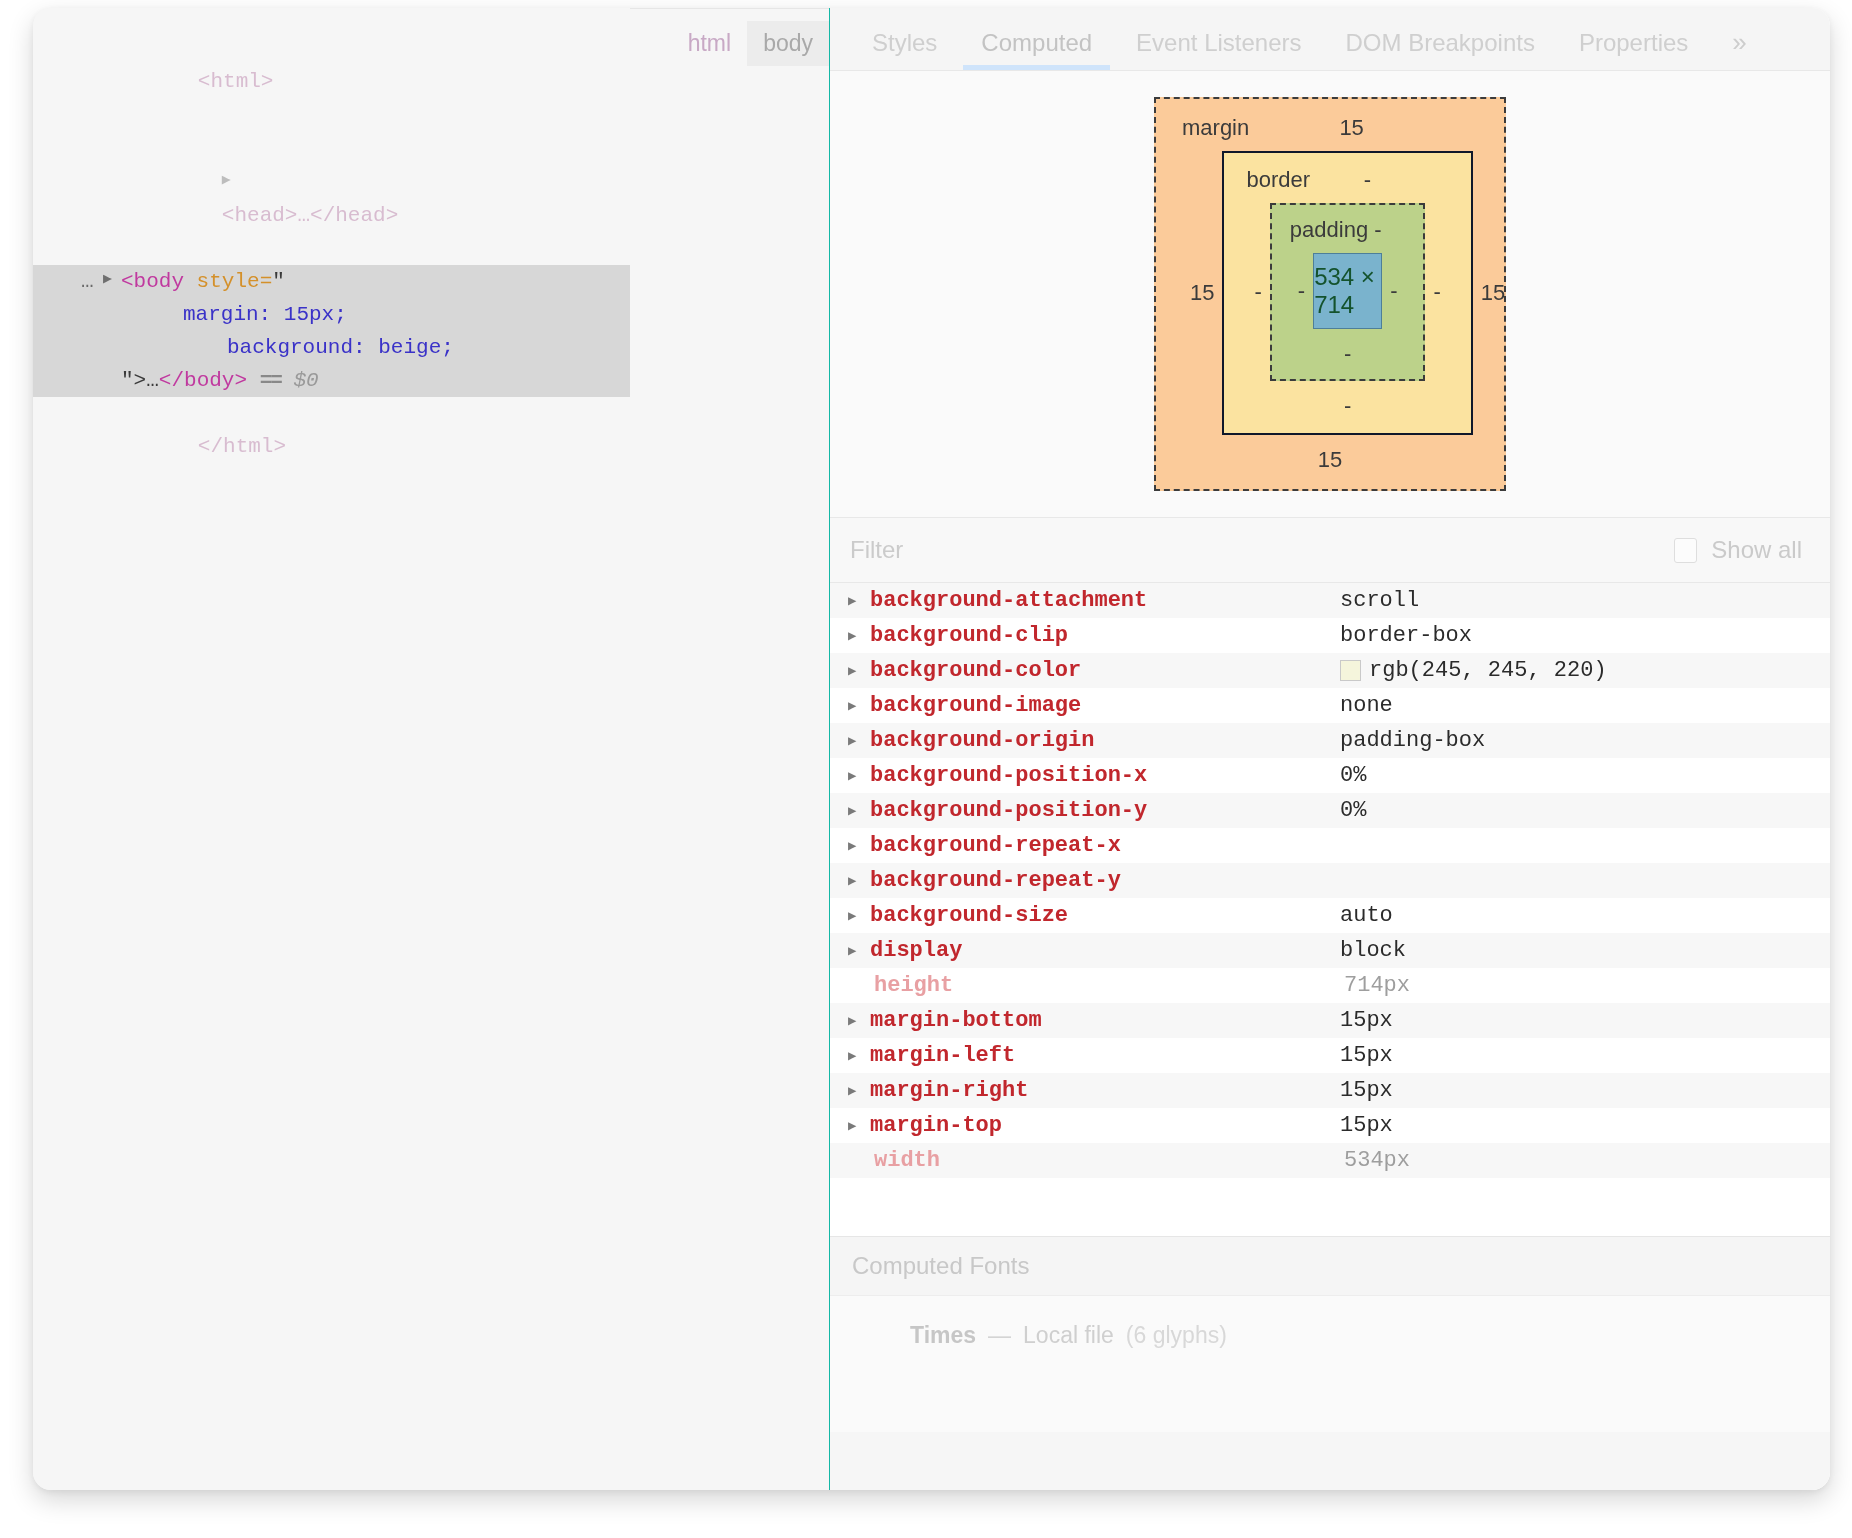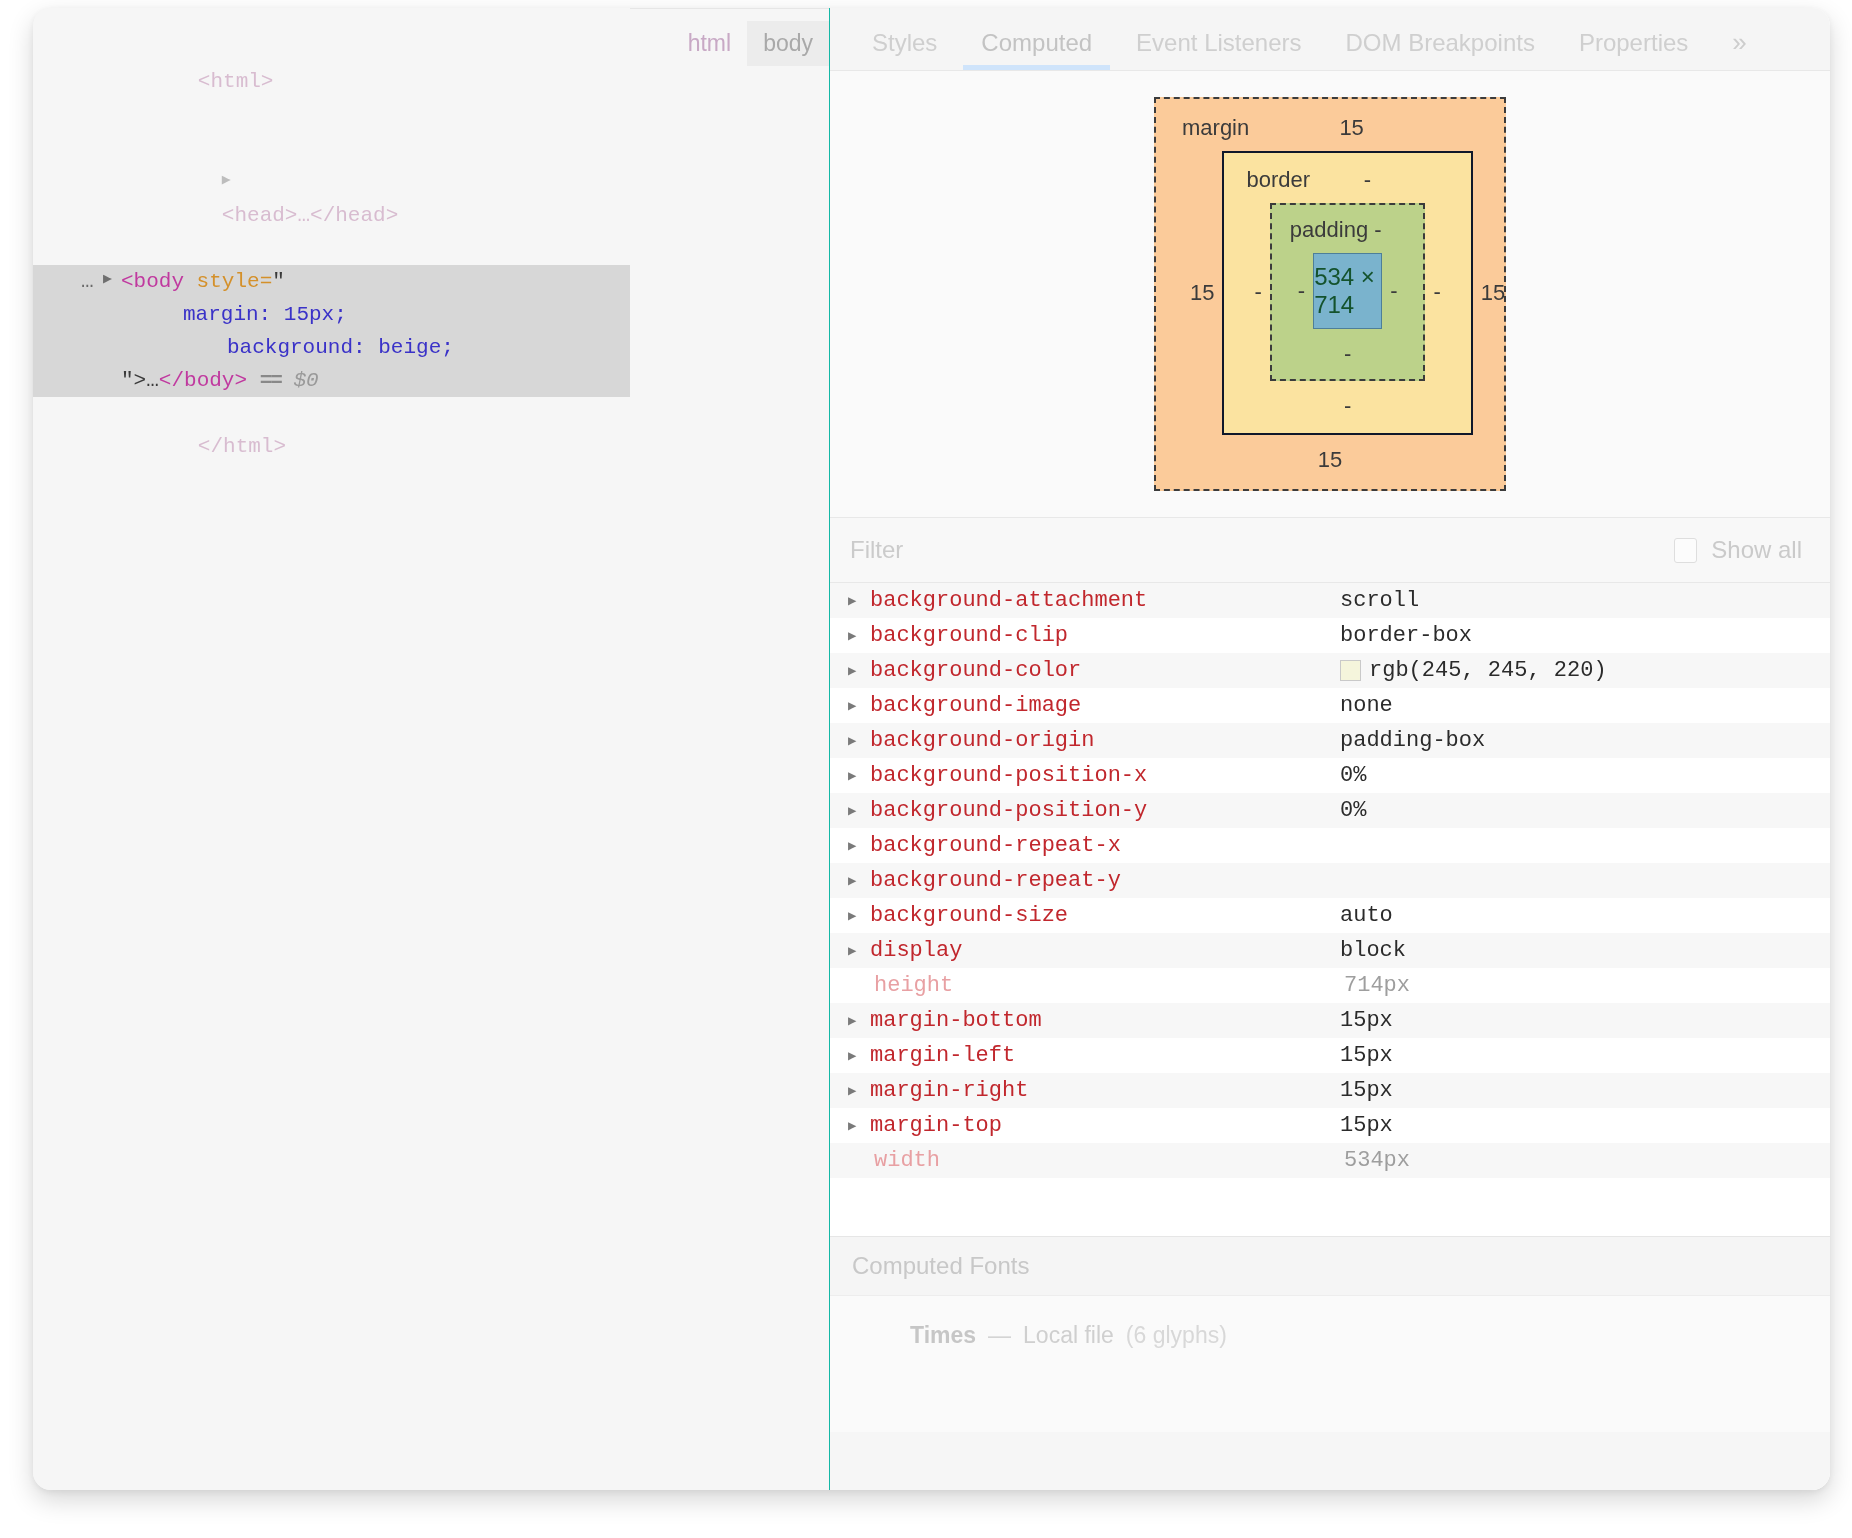--- a/index.html
+++ b/index.html
@@ -274,20 +274,21 @@
     width: 22px;
     flex: 0 0 22px;
     color: #7a7a7a;
     font-size: 14px;
     line-height: 1;
   }
   .prop-tri.blank { color: transparent; }
   .prop-name {
     flex: 0 0 470px;
     color: #c1272d;
+    font-weight: bold;
   }
   .prop-name.inherited { color: #e8a0a3; padding-left: 4px; }
   .prop-value {
     color: #2b2b2b;
     display: flex;
     align-items: center;
     gap: 8px;
   }
   .prop-value.dim { color: #9e9e9e; }
   .swatch {

